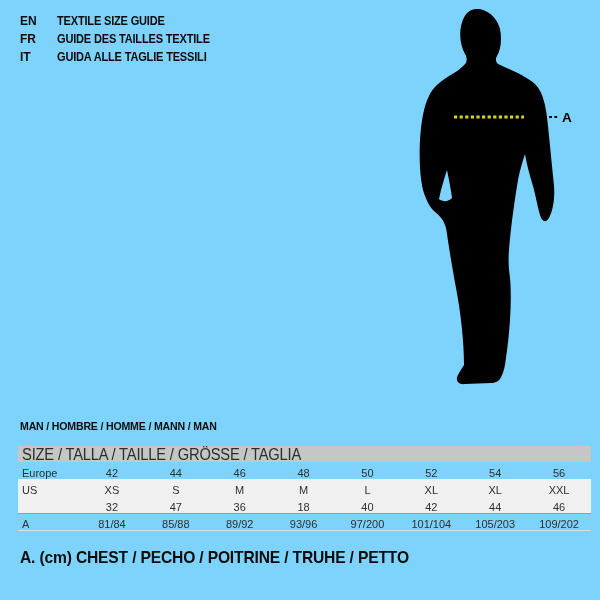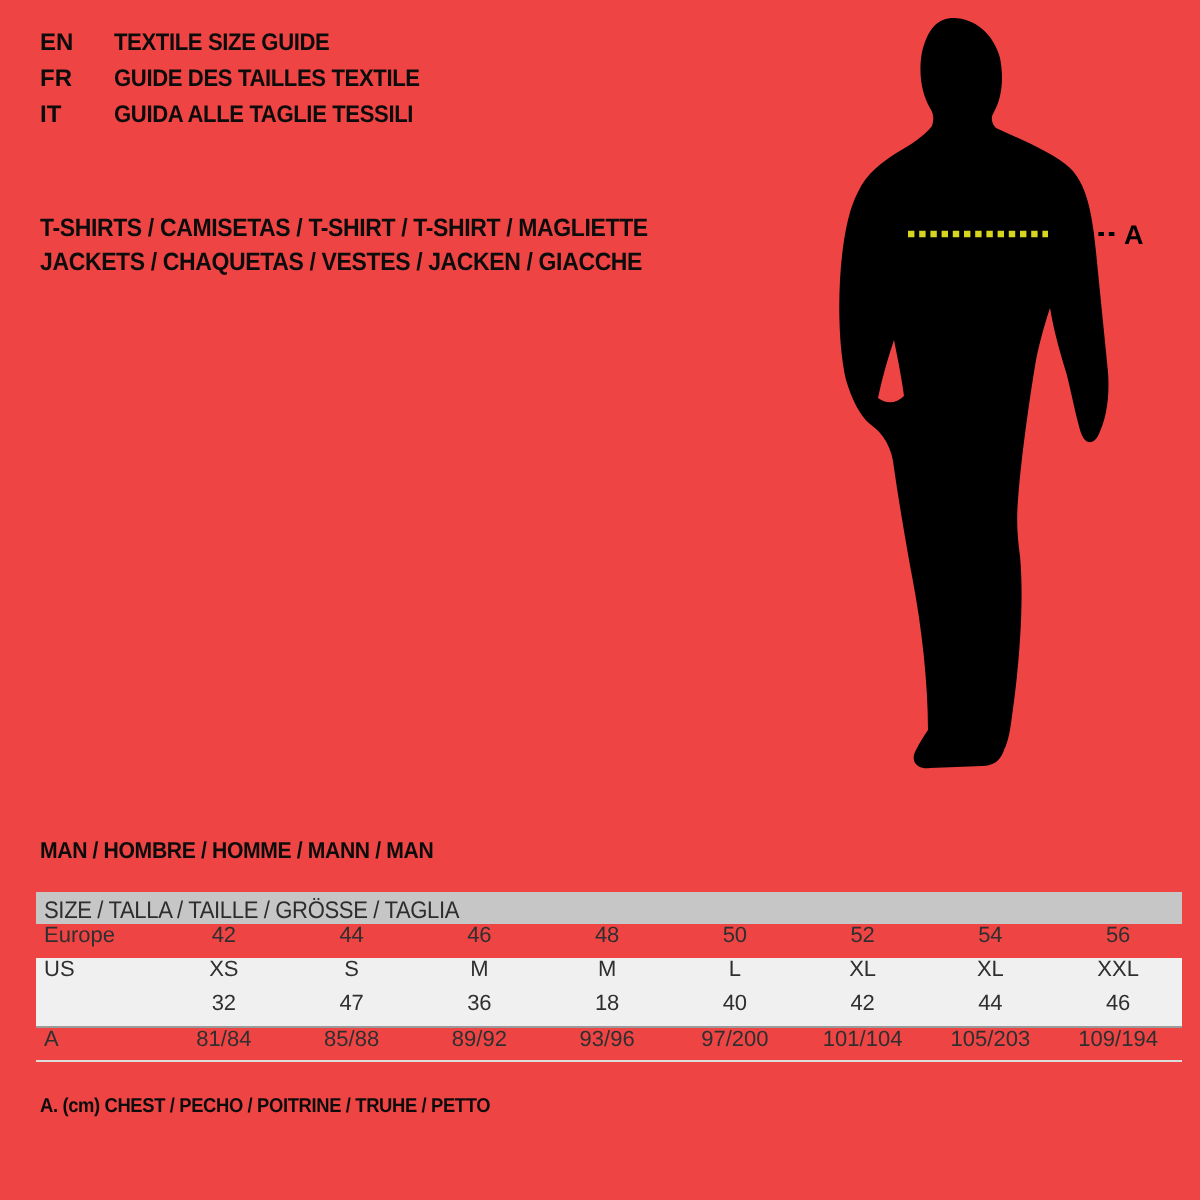--- a/index.html
+++ b/index.html
@@ -4,21 +4,21 @@
 <style>
   * { margin:0; padding:0; box-sizing:border-box; }
   html,body { width:600px; height:600px; }
   body {
     font-family:"Liberation Sans", sans-serif;
     background:#ffffff;
     position:relative;
     overflow:hidden;
     color:#111;
   }
-  .stage { position:absolute; left:0; top:0; width:600px; height:600px; background:#ef4444; }
+  .stage { position:absolute; left:0; top:0; width:600px; height:600px; background:#7dd3fc; }
 
   
   .cond { display:inline-block; transform:scaleX(0.92); transform-origin:0 50%; letter-spacing:-0.2px; }
 
   
   .lang-list { position:absolute; left:20px; top:12px; }
   .lang-row { display:flex; height:18px; align-items:center; font-weight:bold; font-size:12px; color:#0c0c0c; }
   .lang-code { width:37px; }
 
   
@@ -26,29 +26,29 @@
   .category-line { height:17px; font-weight:bold; font-size:12.5px; color:#0c0c0c; white-space:nowrap; }
 
   
   .figure-wrap { position:absolute; left:400px; top:0; width:200px; height:400px; }
 
   
   .section-title { position:absolute; left:20px; top:420px; font-weight:bold; font-size:11.5px; color:#0c0c0c; }
 
   
   .size-table { position:absolute; left:18px; top:446px; width:573px; font-size:11px; color:#333; border-bottom:1px solid #dcdcdc; }
-  .st-header { height:16px; background:#c6c6c6; display:flex; align-items:flex-end; padding-left:4px; color:#2d2d2d; font-size:12px; }
-  .st-row { display:flex; height:17px; align-items:flex-start; }
+  .st-header { height:16px; background:#c6c6c6; display:flex; align-items:flex-start; padding-left:4px; color:#2d2d2d; font-size:16px; }
+  .st-row { display:flex; height:17px; align-items:flex-end; }
   .st-row.band { background:#f0f0f0; }
   .st-row.row-a { border-top:1px solid #9b9b9b; }
   .st-label { width:62px; padding-left:4px; color:#2f2f2f; }
   .st-cell { flex:1; text-align:center; color:#2f2f2f; }
 
   
-  .footnote { position:absolute; left:20px; top:548px; font-weight:bold; font-size:10px; color:#0c0c0c; }
+  .footnote { position:absolute; left:20px; top:548px; font-weight:bold; font-size:17px; color:#0c0c0c; }
 </style>
 </head>
 <body>
 
 <div class="stage">
 
   <div class="lang-list">
     <div class="lang-row">
       <span class="lang-code">EN</span>
       <span class="cond">TEXTILE SIZE GUIDE</span>
@@ -56,24 +56,20 @@
     <div class="lang-row">
       <span class="lang-code">FR</span>
       <span class="cond">GUIDE DES TAILLES TEXTILE</span>
     </div>
     <div class="lang-row">
       <span class="lang-code">IT</span>
       <span class="cond">GUIDA ALLE TAGLIE TESSILI</span>
     </div>
   </div>
 
-  <div class="categories">
-    <div class="category-line"><span class="cond">T-SHIRTS / CAMISETAS / T-SHIRT / T-SHIRT / MAGLIETTE</span></div>
-    <div class="category-line"><span class="cond">JACKETS / CHAQUETAS / VESTES / JACKEN / GIACCHE</span></div>
-  </div>
 
   <div class="figure-wrap">
     <svg width="200" height="400" viewBox="400 0 200 400" xmlns="http://www.w3.org/2000/svg">
       <path fill-rule="evenodd" d="M 477 9
                C 487 9 497 17 500 29
                C 502 39 501 49 497 56
                C 495 59 496 62 498 64
                C 511 70 526 76 535 84
                C 543 92 546 105 548 126
                C 550 146 552 166 554 186
@@ -160,21 +156,21 @@
 
     <div class="st-row row-a">
       <span class="st-label">A</span>
       <span class="st-cell">81/84</span>
       <span class="st-cell">85/88</span>
       <span class="st-cell">89/92</span>
       <span class="st-cell">93/96</span>
       <span class="st-cell">97/200</span>
       <span class="st-cell">101/104</span>
       <span class="st-cell">105/203</span>
-      <span class="st-cell">109/194</span>
+      <span class="st-cell">109/202</span>
     </div>
   </div>
 
   <div class="footnote">
     <span class="cond">A. (cm) CHEST / PECHO / POITRINE / TRUHE / PETTO</span>
   </div>
 
 </div>
 
 </body></html>

